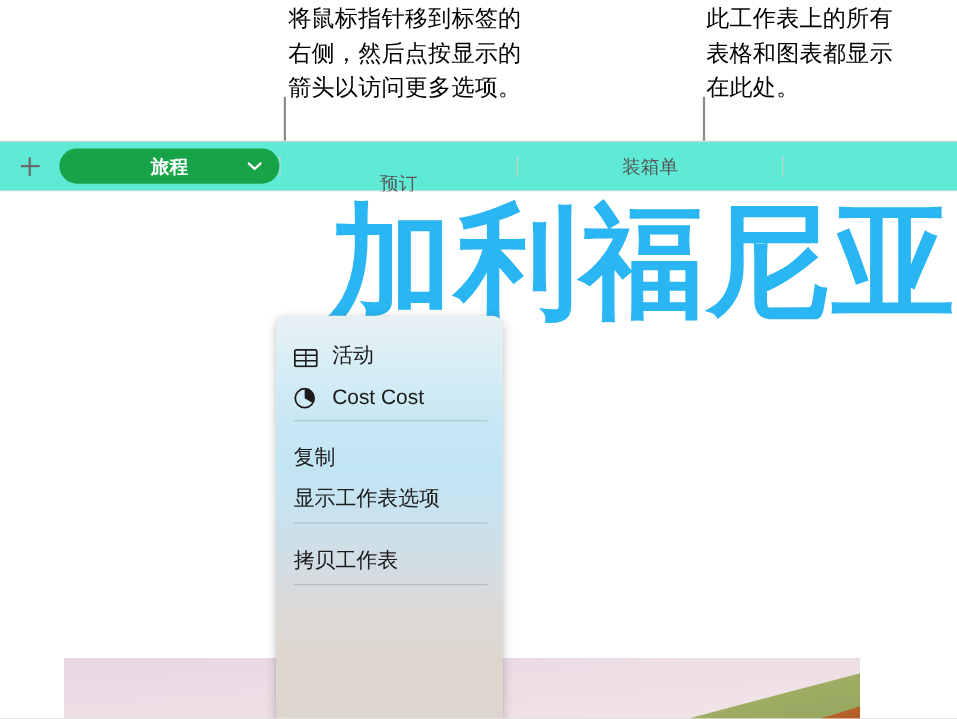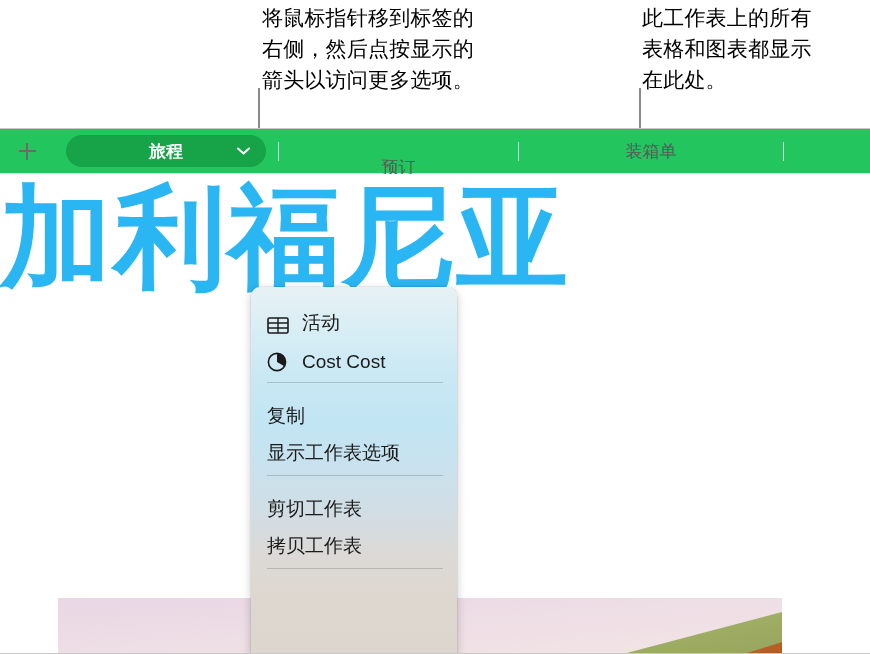--- a/index.html
+++ b/index.html
@@ -63,25 +63,24 @@
     border-left: none;
     border-right: none;
     box-sizing: border-box;
     overflow: hidden;
   }
 
   
   #tab-bar {
     position: relative;
     height: 44px;
-    background: #22c55e;
+    background: #5eead4;
     border-bottom: 1px solid #dcdcdc;
     display: flex;
     align-items: center;
-    gap: 12px;
   }
   #add-sheet-button {
     width: 54px;
     height: 44px;
     display: flex;
     align-items: center;
     justify-content: center;
     flex: none;
   }
   #add-sheet-button .plus {
@@ -144,21 +143,21 @@
     position: relative;
     height: 482px;
     background: #ffffff;
     overflow: hidden;
   }
   #sheet-title {
     position: absolute;
     left: 0;
     top: 4px;
     width: 870px;
-    text-align: left;
+    text-align: right;
     font-size: 112px;
     line-height: 120px;
     font-weight: bold;
     color: #29b6f2;
     letter-spacing: 2px;
     white-space: nowrap;
     user-select: none;
   }
 
   #sheet-photo {
@@ -368,23 +367,20 @@
     <div class="menu-item">
       <span>复制</span>
     </div>
     <div class="menu-item">
       <span>显示工作表选项</span>
     </div>
 
     <div class="menu-sep"></div>
 
     <div class="menu-item">
-      <span>剪切工作表</span>
-    </div>
-    <div class="menu-item">
       <span>拷贝工作表</span>
     </div>
 
     <div class="menu-sep"></div>
 
     <div class="menu-item">
       
     </div>
   </div>
 </div>

